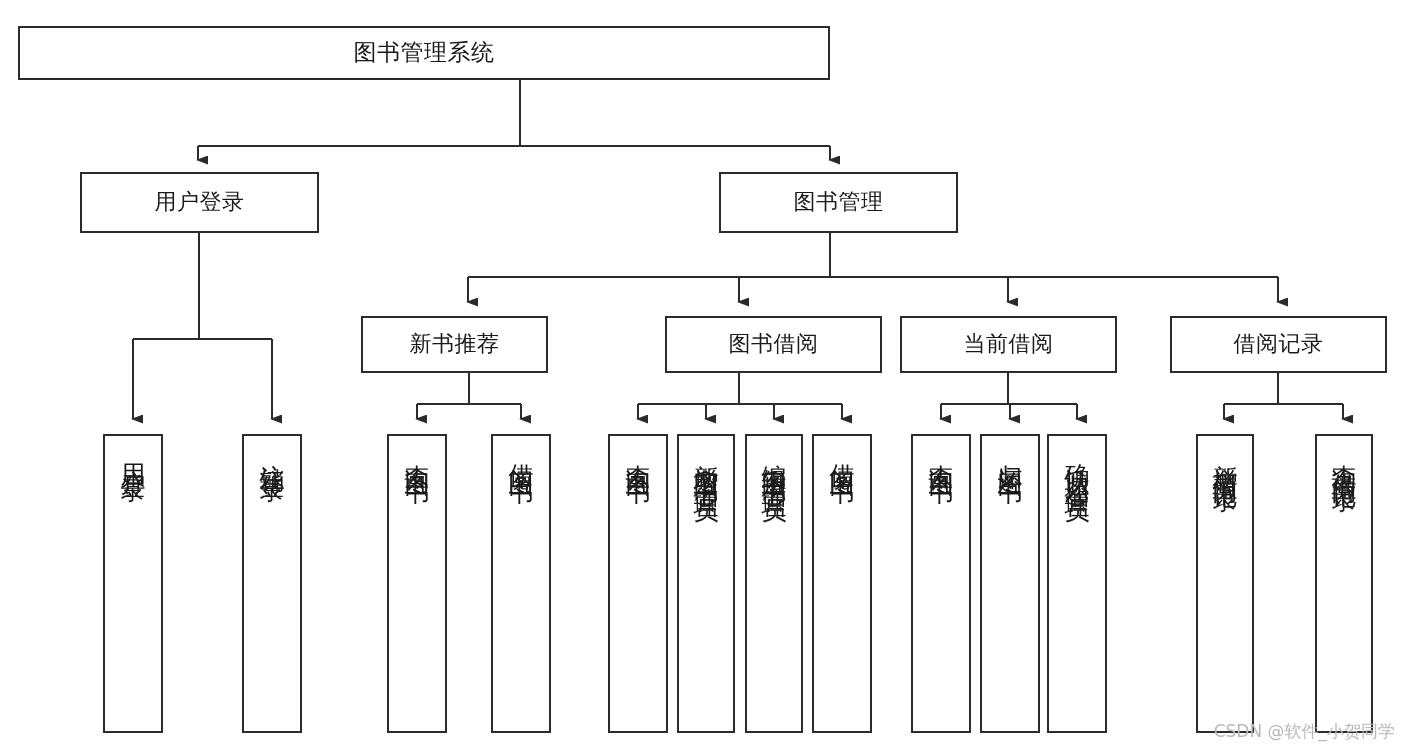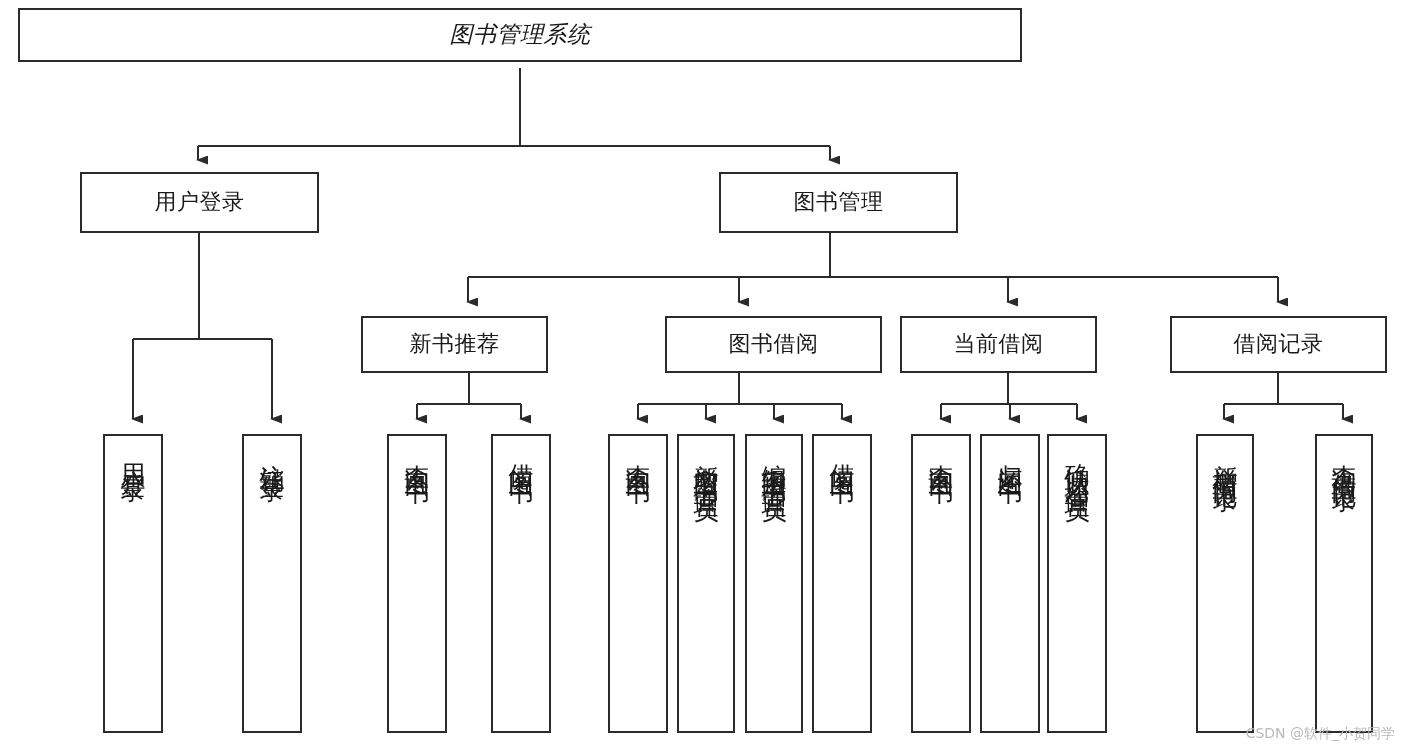--- a/index.html
+++ b/index.html
@@ -56,21 +56,21 @@
     text-orientation: upright;
     font-size: 25px;
     letter-spacing: 5px;
     line-height: 1;
   }
   .node.root .node-label { font-size: 23px; }
   .watermark {
     position: absolute;
     right: 10px;
     bottom: 4px;
-    font-size: 14px;
+    font-size: 17px;
     color: #b9b9b9;
     white-space: nowrap;
     user-select: none;
   }
 </style>
 </head>
 <body>
 
 <div id="diagram-root">
 
@@ -119,38 +119,38 @@
       <path d="M 1010,404 L 1010,419" marker-end="url(#arrowhead)"></path>
       <path d="M 1077,404 L 1077,419" marker-end="url(#arrowhead)"></path>
 
       <path d="M 1278,373 L 1278,404"></path>
       <path d="M 1224,404 L 1343,404"></path>
       <path d="M 1224,404 L 1224,419" marker-end="url(#arrowhead)"></path>
       <path d="M 1343,404 L 1343,419" marker-end="url(#arrowhead)"></path>
     </g>
   </svg>
 
-  <div class="node horizontal root" style="left:18px; top:8px; width:1004px; height:54px;font-style:italic;">
+  <div class="node horizontal root" style="left:18px; top:26px; width:812px; height:54px;">
     <span class="node-label">图书管理系统</span>
   </div>
 
   <div class="node horizontal" style="left:80px; top:172px; width:239px; height:61px;">
     <span class="node-label">用户登录</span>
   </div>
   <div class="node horizontal" style="left:711px; top:172px; width:239px; height:61px;margin-left:8px;">
     <span class="node-label">图书管理</span>
   </div>
 
   <div class="node horizontal" style="left:361px; top:316px; width:187px; height:57px;align-items:center;">
     <span class="node-label">新书推荐</span>
   </div>
   <div class="node horizontal" style="left:631px; top:316px; width:217px; height:57px;margin-left:34px;">
     <span class="node-label">图书借阅</span>
   </div>
-  <div class="node horizontal" style="left:900px; top:316px; width:197px; height:57px;">
+  <div class="node horizontal" style="left:900px; top:316px; width:217px; height:57px;">
     <span class="node-label">当前借阅</span>
   </div>
   <div class="node horizontal" style="left:1170px; top:316px; width:217px; height:57px;">
     <span class="node-label">借阅记录</span>
   </div>
 
   <div class="node vertical" style="left:103px; top:434px; width:60px; height:299px;">
     <span class="node-label">用户登录</span>
   </div>
   <div class="node vertical" style="left:242px; top:434px; width:60px; height:299px;">

